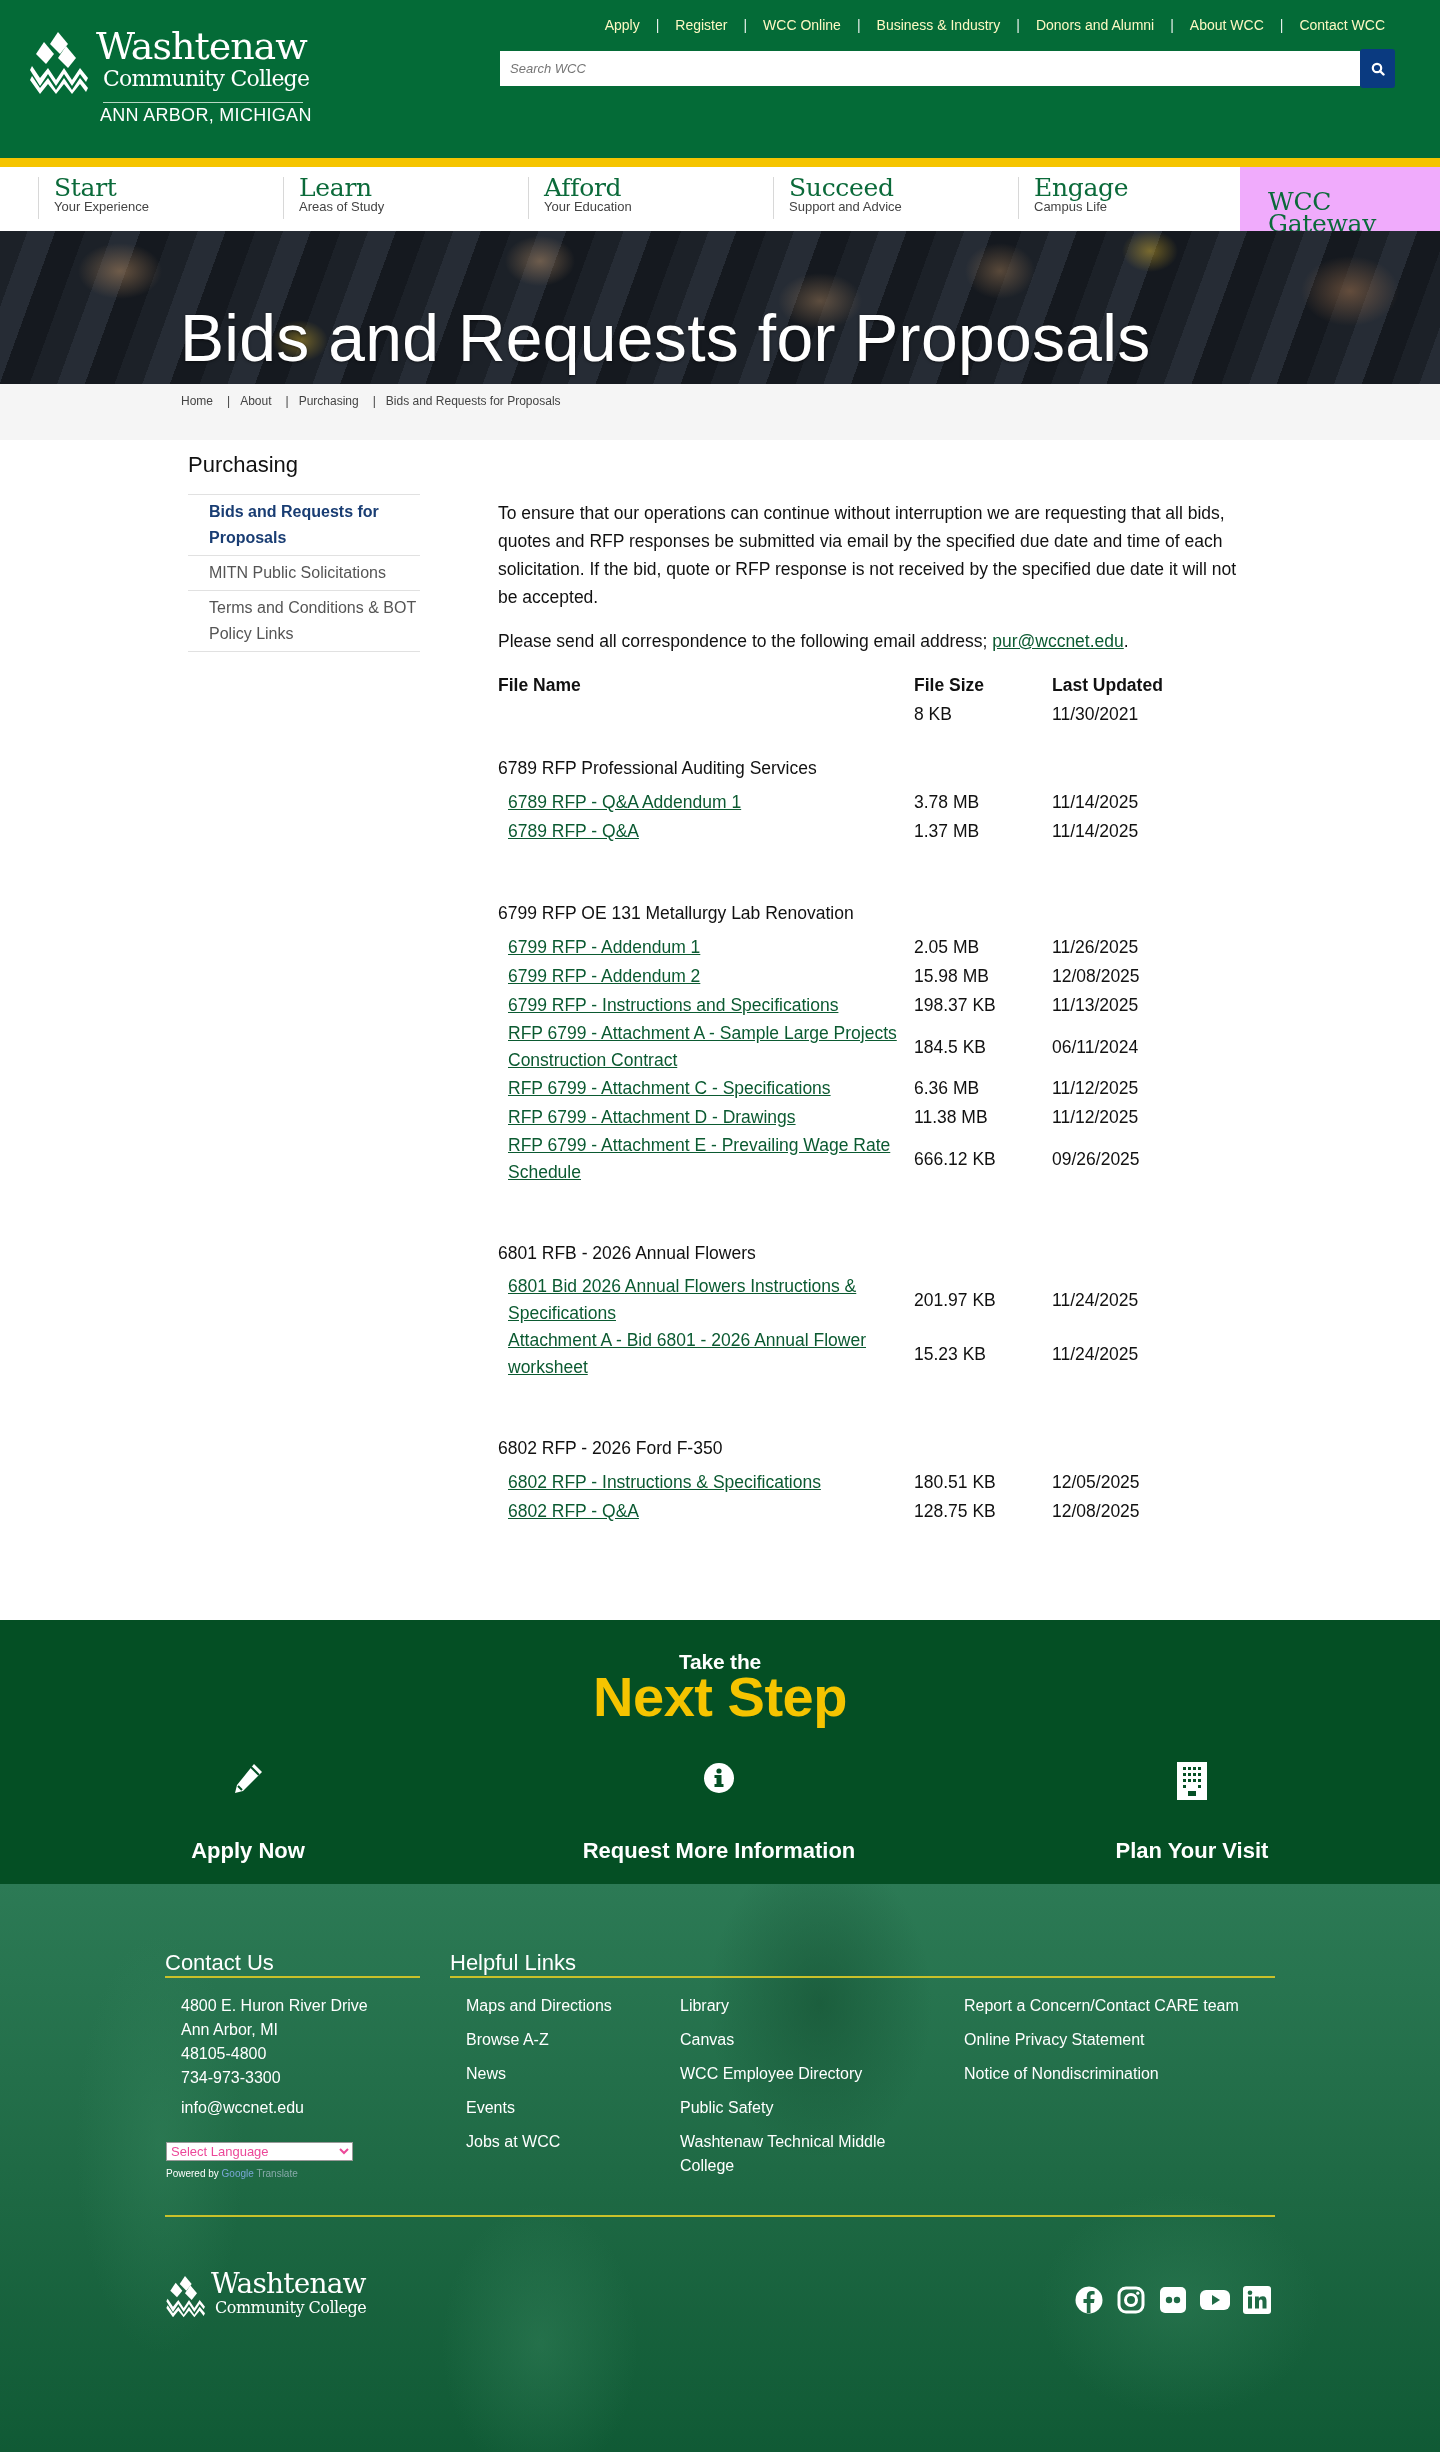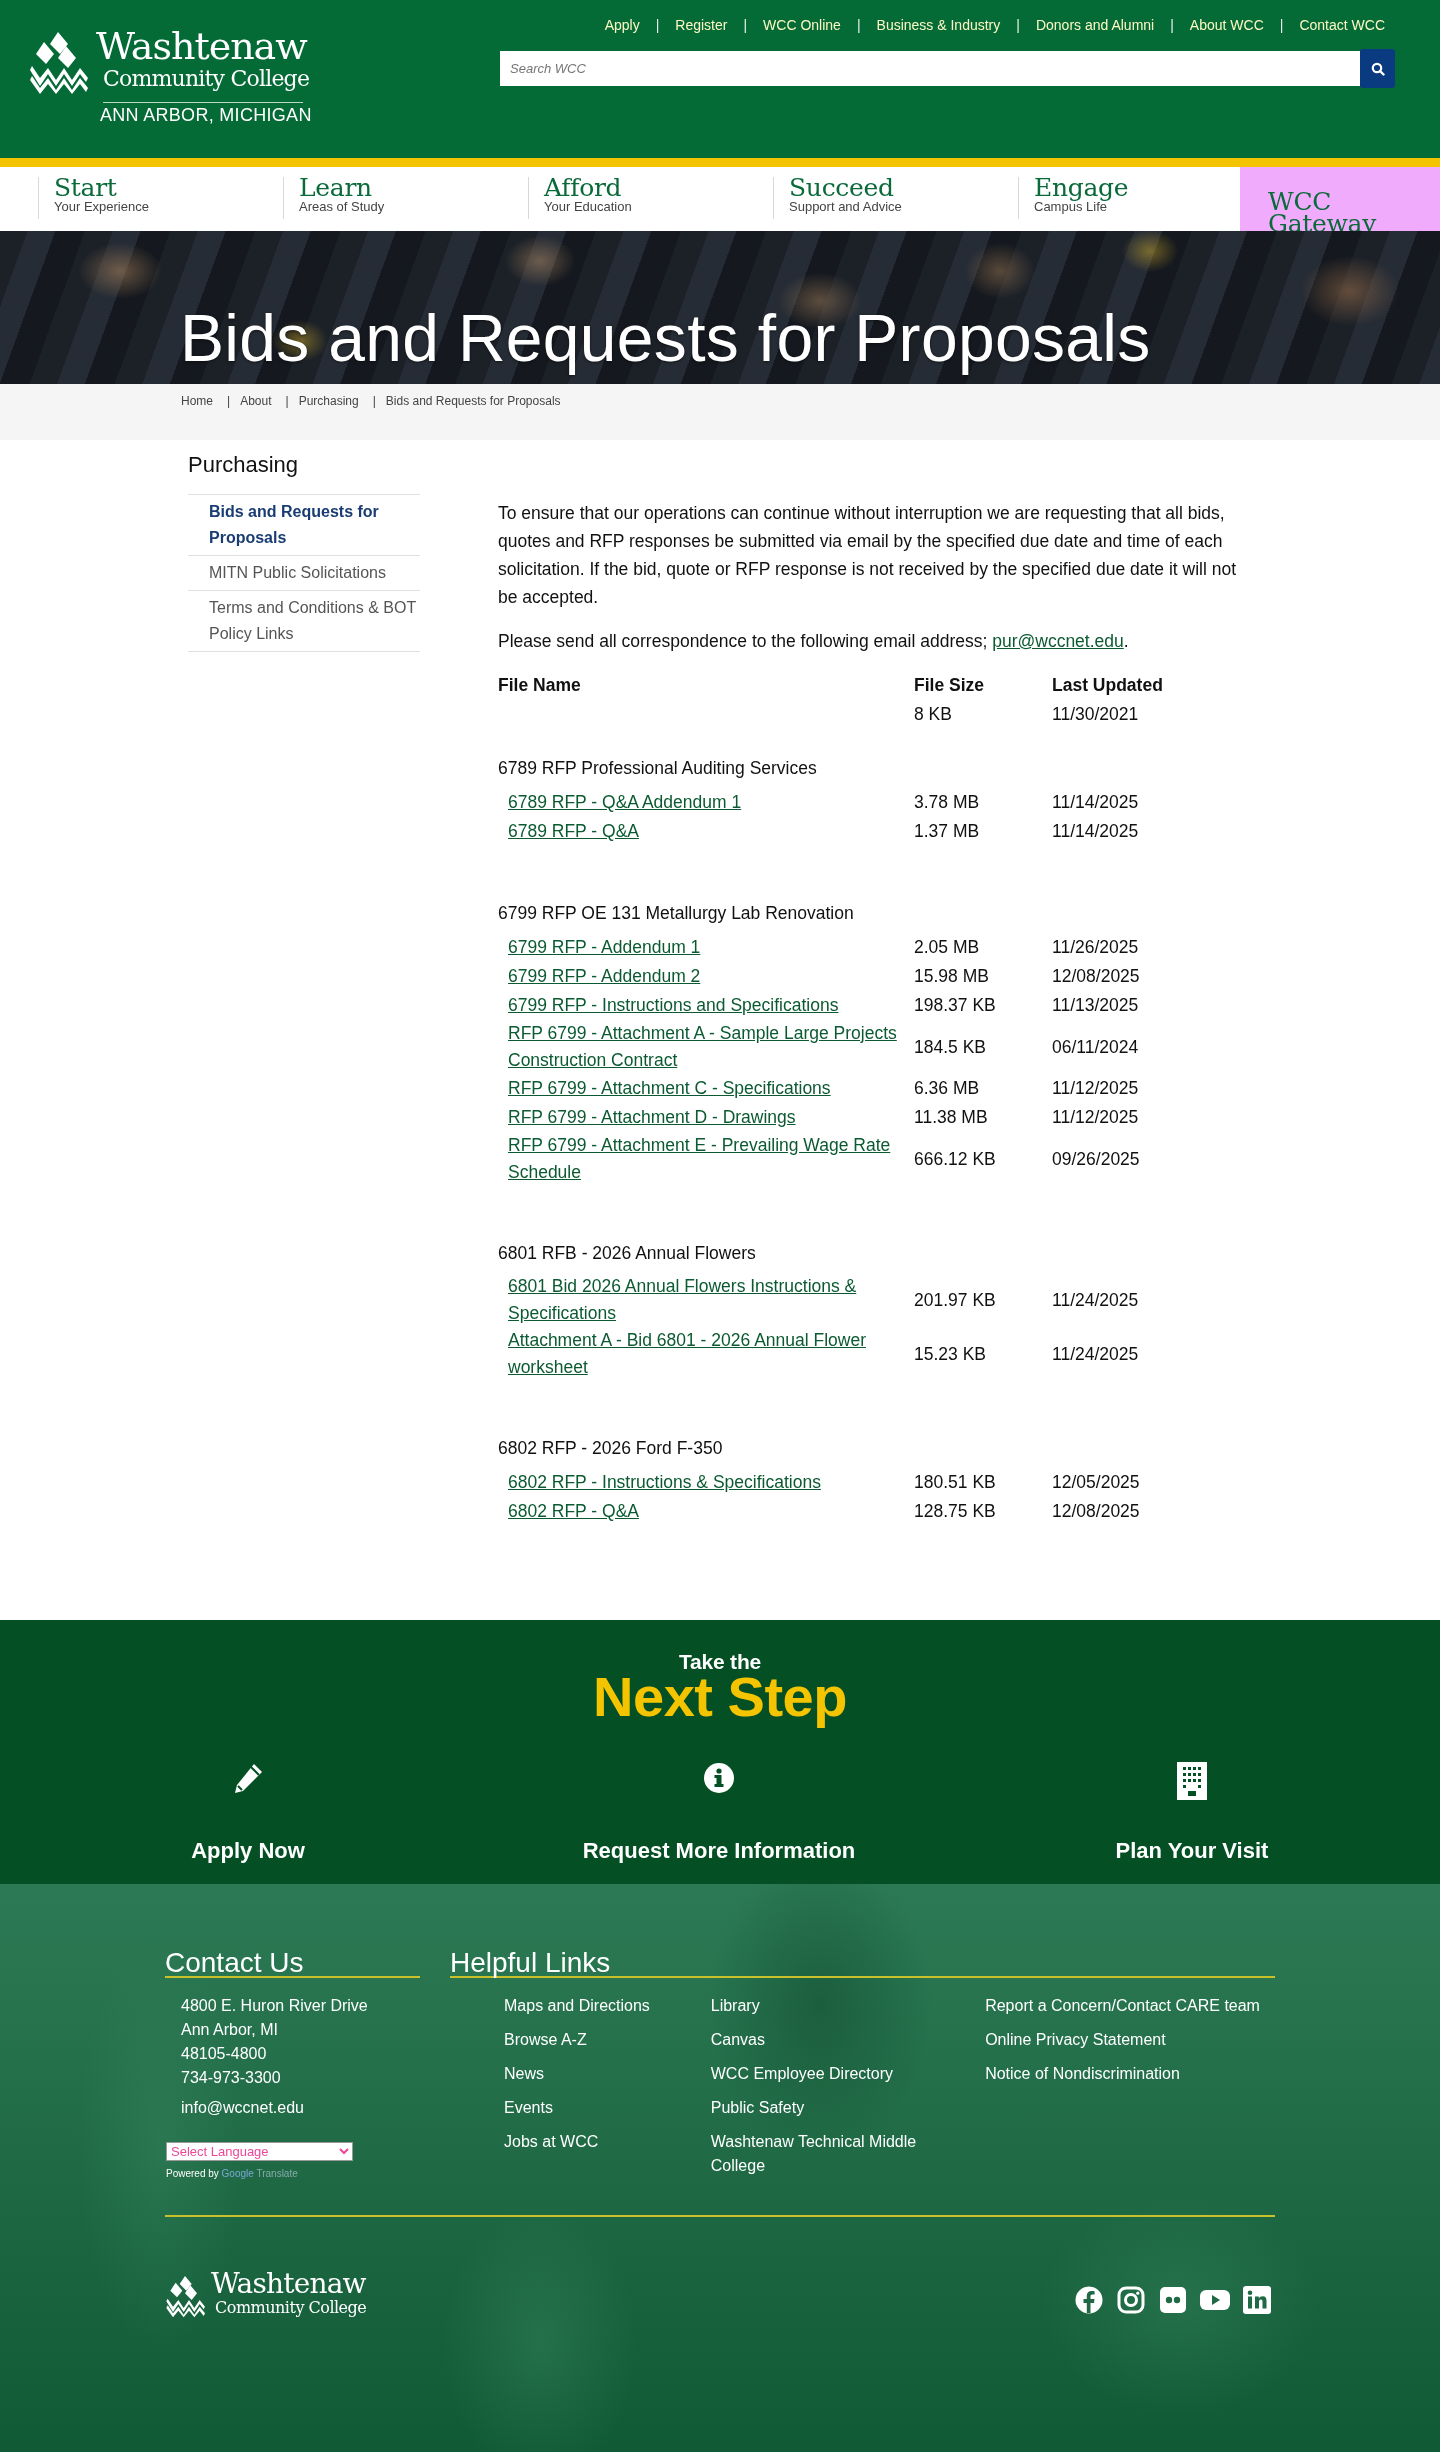--- a/index.html
+++ b/index.html
@@ -90,29 +90,29 @@
   .ns-item .lbl { margin-top: 36px; font-family: "Liberation Sans", sans-serif; font-size: 22px; font-weight: bold; }
 
   
   .footer { height: 568px; position: relative; color: #fff; overflow: hidden;
     background:
       radial-gradient(ellipse 160px 220px at 820px 120px, rgba(20,80,50,0.6), transparent 70%),
       radial-gradient(ellipse 120px 300px at 160px 260px, rgba(60,140,100,0.35), transparent 70%),
       radial-gradient(ellipse 200px 160px at 1180px 420px, rgba(60,140,100,0.35), transparent 70%),
       radial-gradient(ellipse 140px 200px at 540px 460px, rgba(70,150,110,0.3), transparent 70%),
       linear-gradient(180deg, #2c7a55 0%, #1f6a45 50%, #105a35 100%); }
-  .ft-col h3 { font-family: "Liberation Sans", sans-serif; font-weight: normal; font-size: 28px; border-bottom: 2px solid #c9c12a; padding-bottom: 0; line-height: 26px; }
+  .ft-col h3 { font-family: "Liberation Sans", sans-serif; font-weight: normal; font-size: 22px; border-bottom: 2px solid #c9c12a; padding-bottom: 0; line-height: 26px; }
   .contact { position: absolute; left: 165px; top: 66px; width: 255px; }
   .contact .lines { padding: 16px 0 0 16px; font-family: "Liberation Sans", sans-serif; font-size: 16px; line-height: 24px; }
   .helpful { position: absolute; left: 450px; top: 66px; width: 825px; }
   .helpful .cols { display: flex; padding: 16px 0 0 16px; font-family: "Liberation Sans", sans-serif; font-size: 16px; line-height: 24px; }
   .helpful .cols ul { list-style: none; }
   .helpful .cols li { margin-bottom: 10px; }
   .helpful .cols a { color: #fff; text-decoration: none; }
-  .helpful .cA { width: 214px; margin-left: 38px; }
+  .helpful .cA { width: 214px; }
   .helpful .cB { width: 284px; }
   .helpful .cC { width: 300px; }
 
   .lang-box { position: absolute; left: 166px; top: 257px; }
   .lang-box select { width: 187px; height: 19px; font-family: "Liberation Sans", sans-serif; font-size: 13px; color: #ec4899; background: #fff; border: 1px solid #999; }
   .powered { margin-top: 7px; font-family: "Liberation Sans", sans-serif; font-size: 10px; color: #fff; }
   .powered .g { color: #7aa7d6; }
   .powered .gt { color: #8aa; }
 
   .ft-rule { position: absolute; left: 165px; top: 331px; width: 1110px; height: 2px; background: #c9c12a; }

